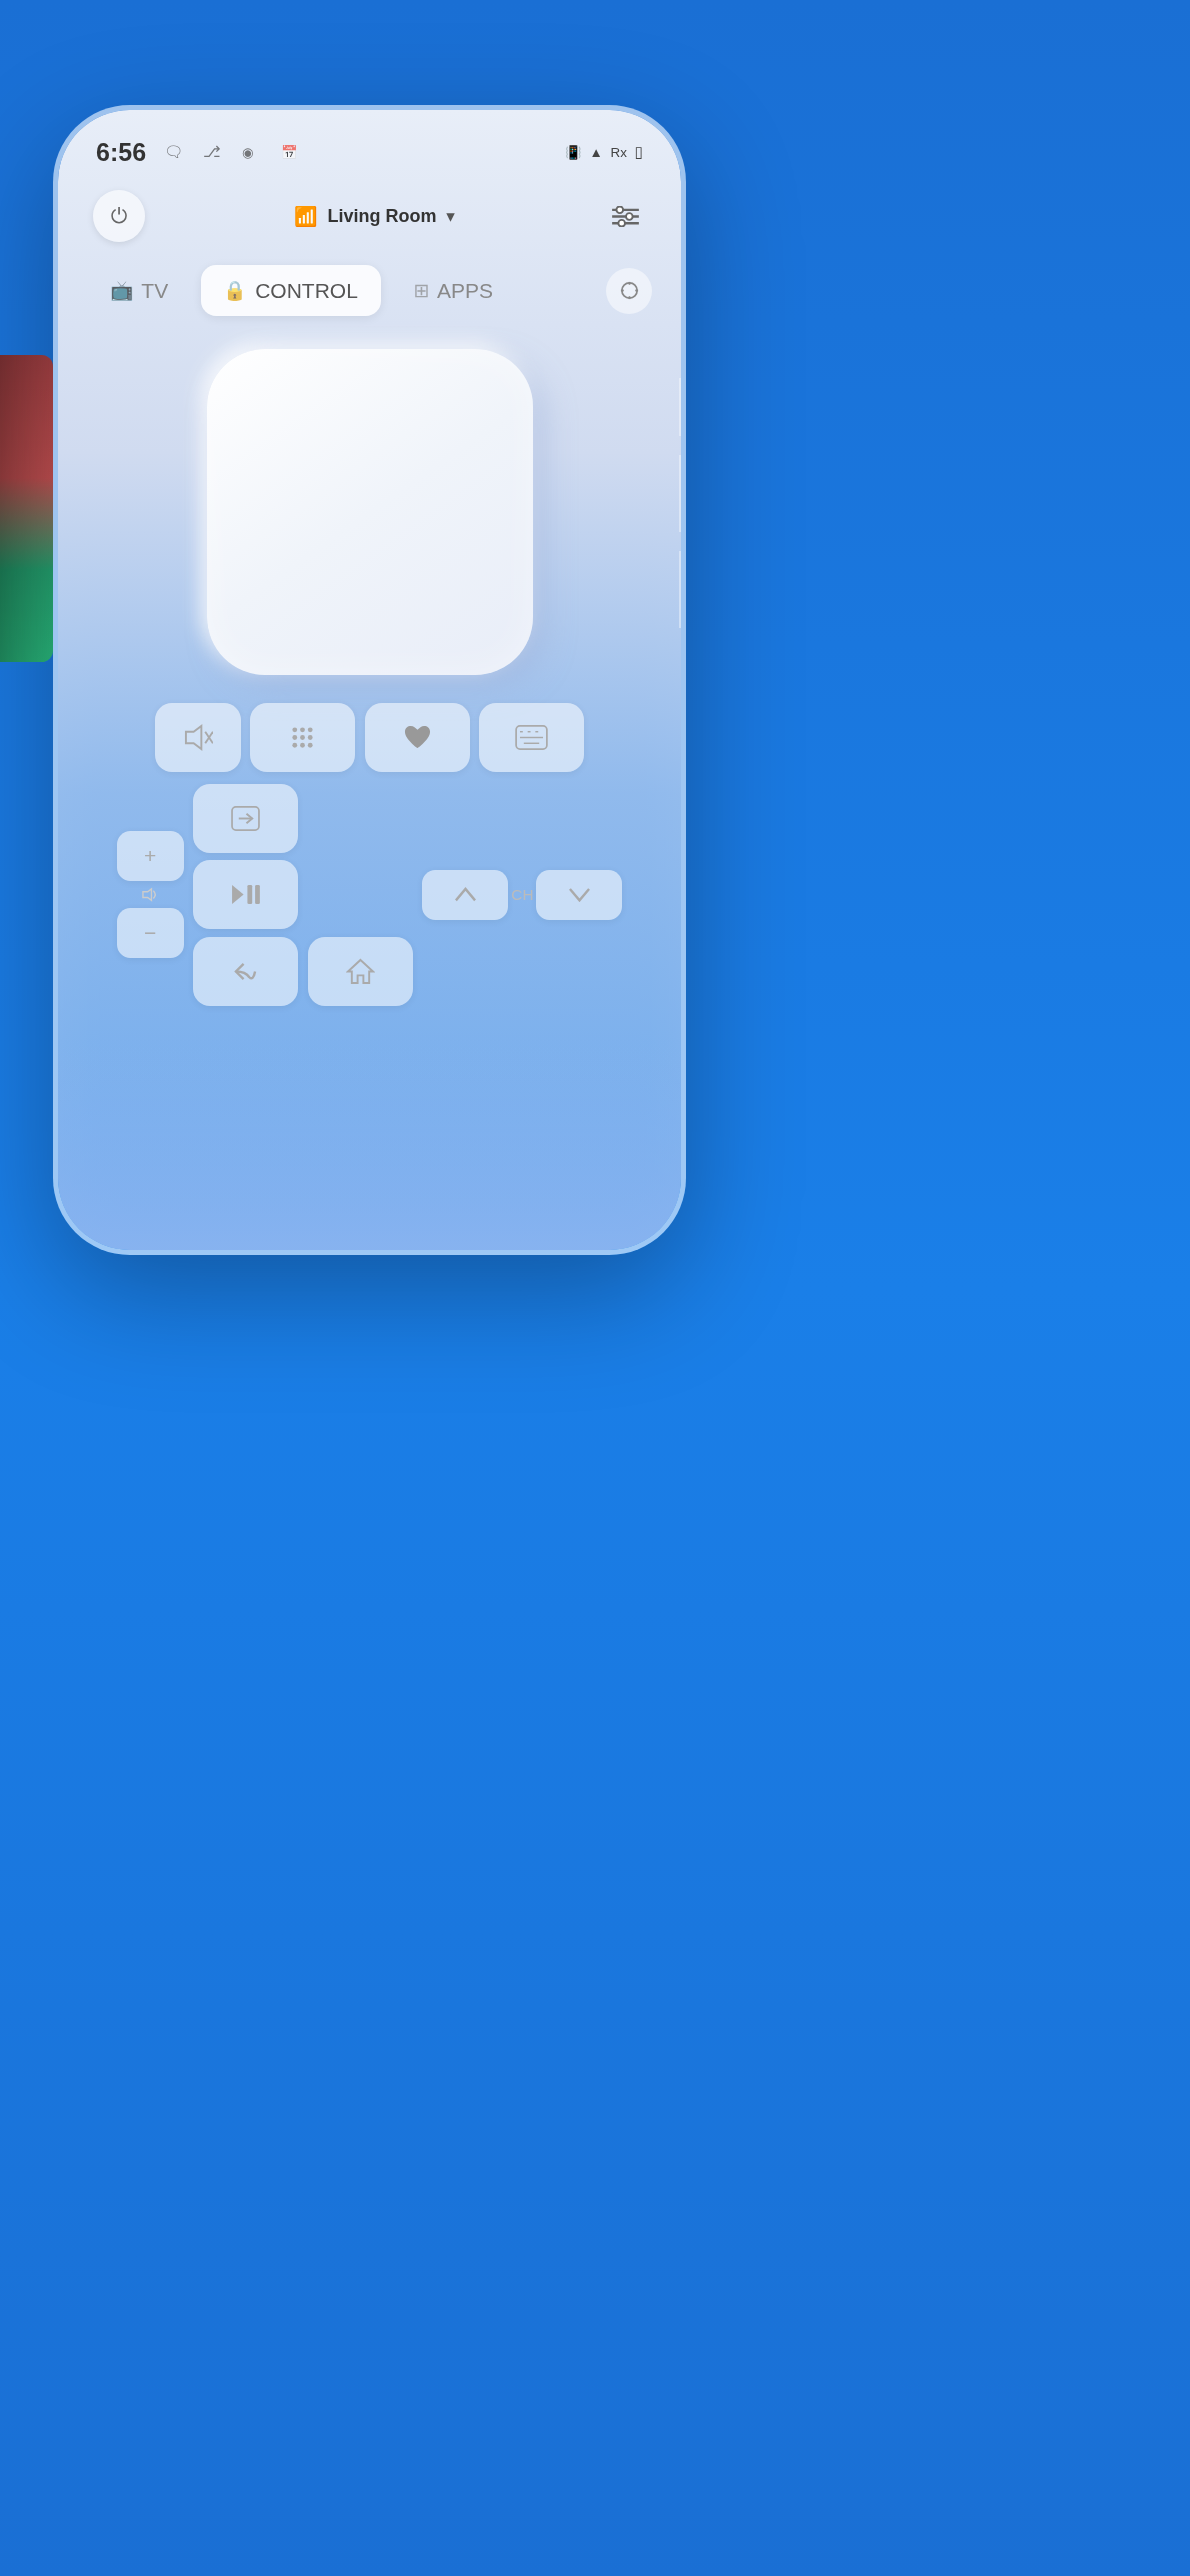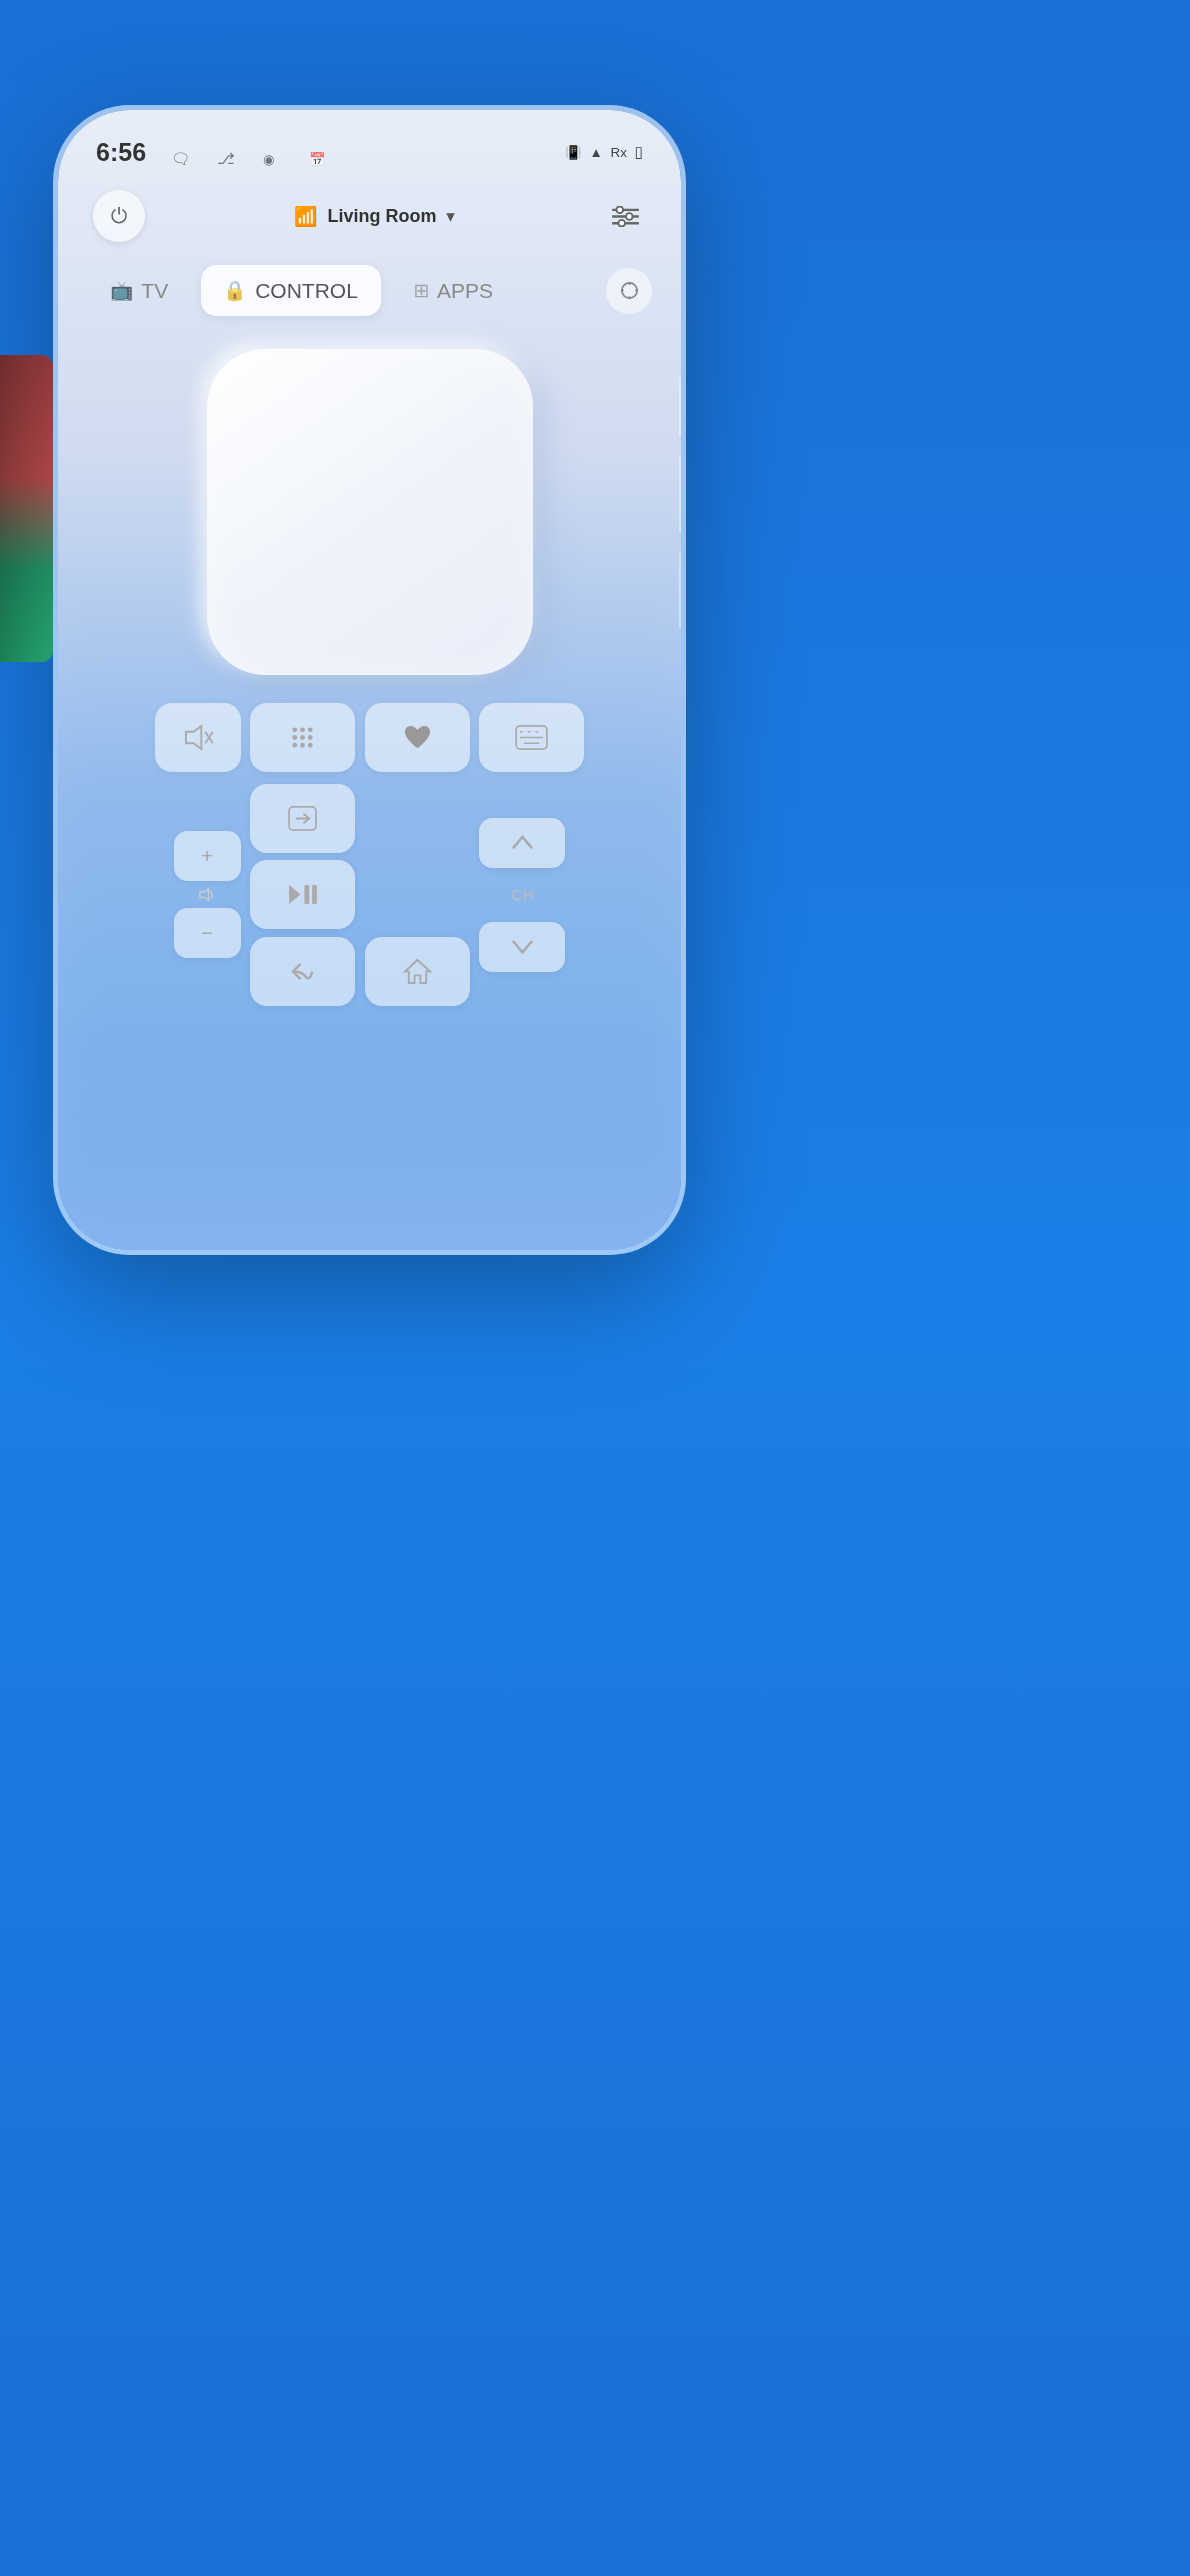--- a/index.html
+++ b/index.html
@@ -274,23 +274,22 @@
       align-items: center;
       justify-content: center;
       box-shadow: 0 1.9px 7.7px rgba(0,0,0,0.06);
     }
 
     .cell-sm { width: 86px; height: 69px; }
     .cell-md { width: 105px; height: 69px; }
 
     .ch-group {
       display: flex;
-      flex-direction: column;
-      align-items: center;
-      gap: 18px;
+      align-items: center;
+      gap: 3px;
     }
 
     .ch-btn-up, .ch-btn-down {
       background: rgba(255,255,255,0.55);
       border-radius: 13.4px;
       width: 86px;
       height: 50px;
       display: flex;
       align-items: center;
       justify-content: center;
@@ -338,21 +337,21 @@
 
 <div class="bg"></div>
 
 <div class="left-peek"></div>
 <div class="left-peek-overlay"></div>
 
 <div class="phone-frame">
   <div class="phone-inner">
 
     <div class="status-bar">
-      <div style="display:flex; align-items:flex-end; gap:25px;">
+      <div style="display:flex; align-items:center; gap:18px;">
         <span class="status-time">6:56</span>
         <span class="status-icon-sm" style="font-size:15.3px;">🗨</span>
         <span class="status-icon-sm" style="font-size:15.3px;">⎇</span>
         <span class="status-icon-sm" style="font-size:13.4px;">◉</span>
         <span class="status-icon-sm" style="font-size:13.4px;">📅</span>
       </div>
       <div class="status-icons">
         <span style="font-size:13.4px; color:#444;">📳</span>
         <span style="font-size:13.4px; color:#444;">▲</span>
         <span style="font-size:13.4px; color:#444;">Rx</span>

